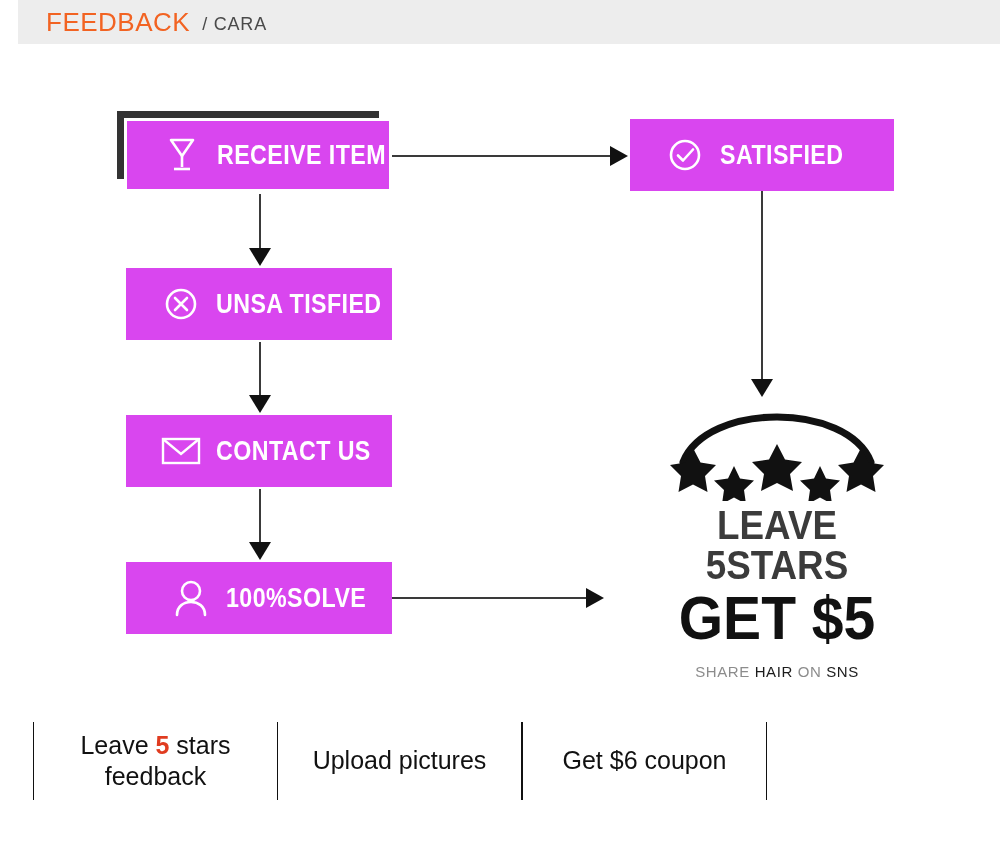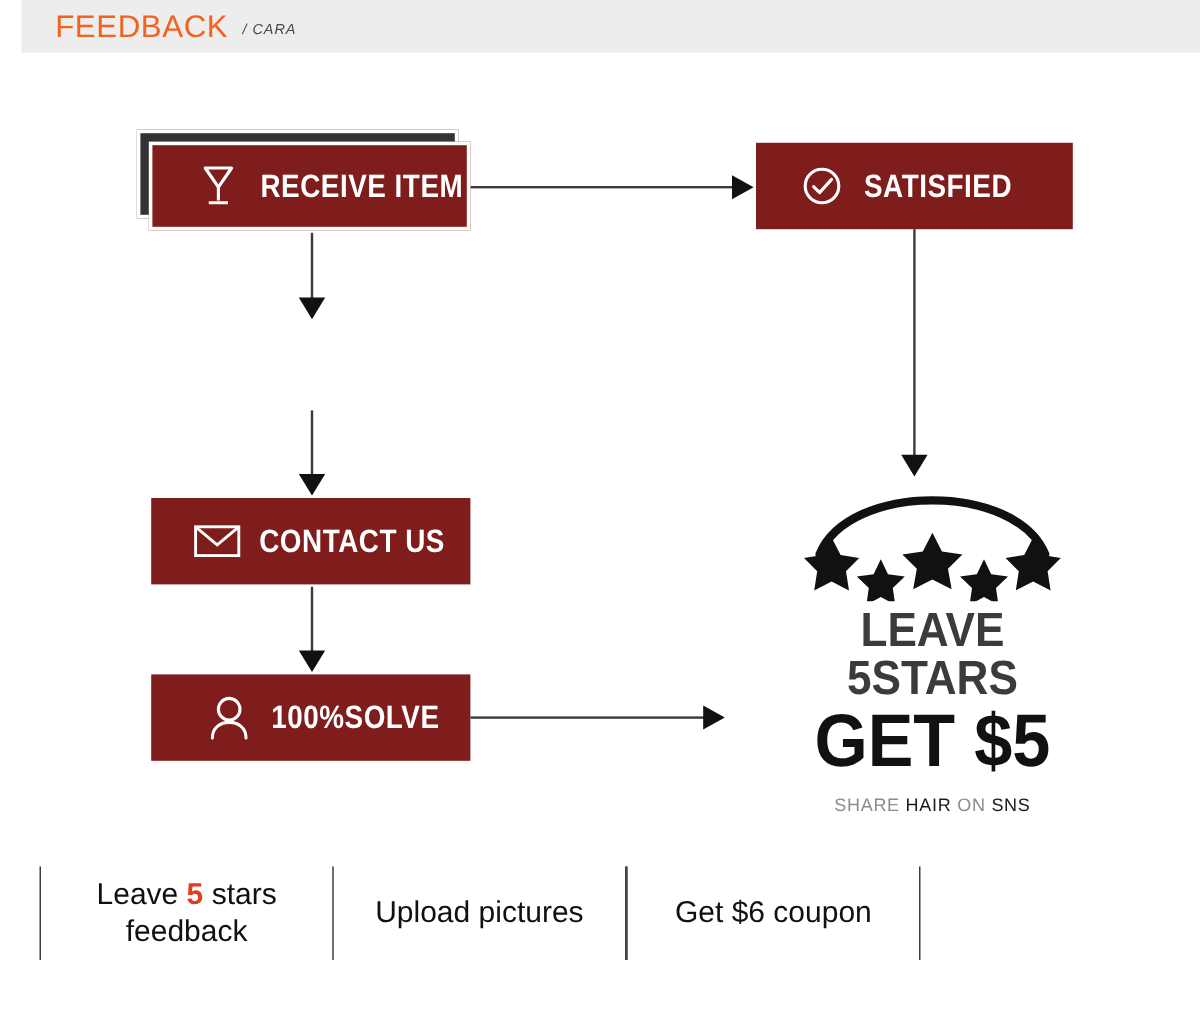--- a/index.html
+++ b/index.html
@@ -30,40 +30,39 @@
     margin-left: 28px;
     color: #f26322;
     font-size: 26px;
     font-weight: 400;
     letter-spacing: 0.5px;
     font-family: "Liberation Sans", sans-serif;
   }
   .header-sub {
     margin-left: 12px;
     color: #4a4a4a;
-    font-size: 12px;
+    font-size: 18px;
     letter-spacing: 0.8px;
     position: relative;
     top: 2px;
-    font-style: italic;
   }
 
   
   .flow {
     position: absolute;
     left: 0;
     top: 44px;
     width: 1000px;
     height: 650px;
   }
 
   
   .box {
     position: absolute;
-    background: #7f1d1d;
+    background: #d946ef;
     display: flex;
     align-items: center;
     box-sizing: border-box;
   }
   .box .bi {
     width: 42px;
     height: 42px;
     margin-left: 34px;
     flex: 0 0 auto;
     display: flex;
@@ -239,20 +238,29 @@
   <div class="box" id="box-satisfied">
     <span class="bi">
       <svg width="38" height="38" viewBox="0 0 38 38" fill="none" stroke="#ffffff" stroke-width="2.6">
         <circle cx="19" cy="19" r="14"></circle>
         <path d="M12 19.5 L17 24.5 L27 13.5" stroke-linecap="round" stroke-linejoin="round"></path>
       </svg>
     </span>
     <span class="bl">SATISFIED</span>
   </div>
 
+  <div class="box" id="box-unsat">
+    <span class="bi">
+      <svg width="38" height="38" viewBox="0 0 38 38" fill="none" stroke="#ffffff" stroke-width="2.6">
+        <circle cx="19" cy="19" r="14"></circle>
+        <path d="M13 13 L25 25 M25 13 L13 25" stroke-linecap="round"></path>
+      </svg>
+    </span>
+    <span class="bl">UNSA TISFIED</span>
+  </div>
 
   <div class="box" id="box-contact">
     <span class="bi">
       <svg width="40" height="30" viewBox="0 0 40 30" fill="none" stroke="#ffffff" stroke-width="2.4">
         <rect x="2" y="3" width="36" height="24"></rect>
         <path d="M2 3 L20 18 L38 3"></path>
       </svg>
     </span>
     <span class="bl">CONTACT US</span>
   </div>

